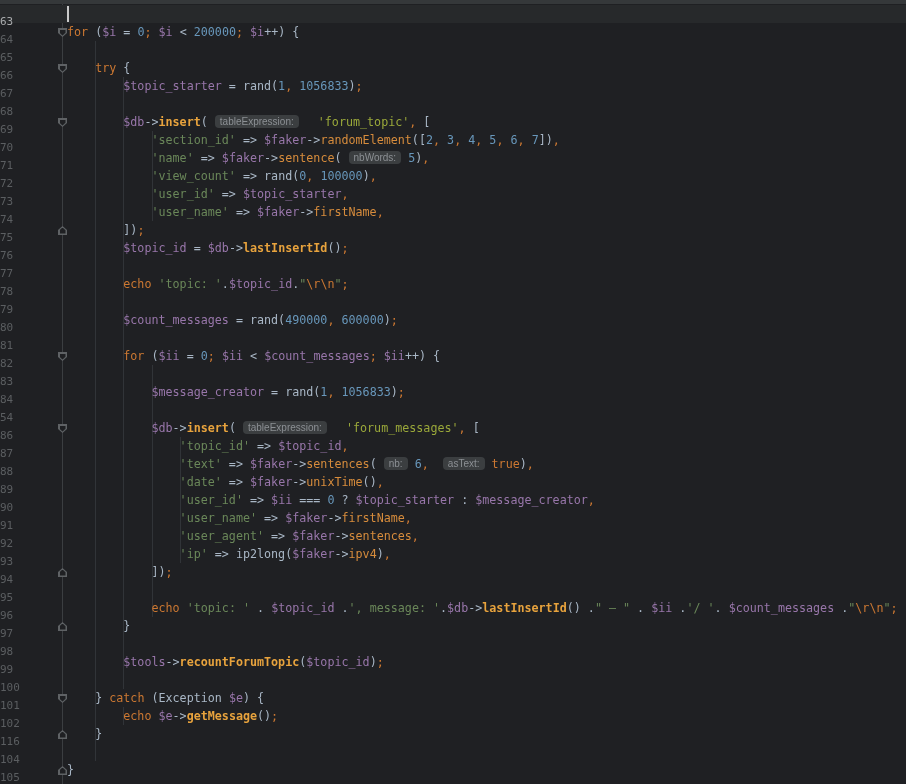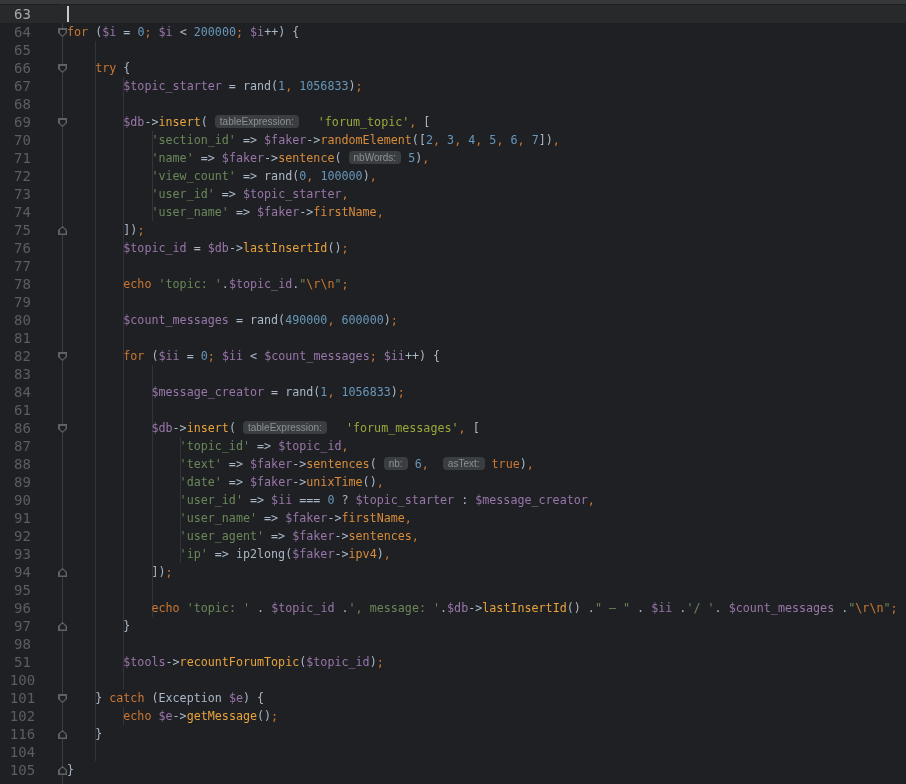--- a/index.html
+++ b/index.html
@@ -17,34 +17,34 @@
     background:#35383a;z-index:5;
   }
   #foldline{
     position:absolute;left:62px;top:4px;bottom:0;width:1px;
     background:#3b3e41;z-index:1;
   }
   #rows{position:absolute;top:5px;left:0;right:0;z-index:2;}
   .line{position:relative;height:18px;line-height:18px;white-space:pre;}
   .line.current{background:#27292b;}
   .ln{
-    position:absolute;left:0;top:0;width:45px;text-align:center;
-    color:#5b5e61;font-size:14px;user-select:none;
+    position:absolute;left:0;top:8px;width:45px;text-align:left;
+    color:#5b5e61;font-size:11px;user-select:none;
   }
   .line.current .ln{color:#a8aaac;}
   .code{position:absolute;left:67px;top:0;white-space:pre;}
   .t{color:#a9b7c6;}
   .k{color:#cc7832;}
   .v{color:#9876aa;}
   .n{color:#6897bb;}
   .s{color:#6a8759;}
   .s2{color:#9aa83a;margin-left:12px;}
   .e{color:#cc7832;margin-top:30px;}
   .m{color:#d78c3c;}
-  .b{color:#e8a33d;font-weight:normal;}
+  .b{color:#e8a33d;font-weight:bold;}
   .hint{
     display:inline-block;
     font-family:"Liberation Sans","DejaVu Sans",sans-serif;
     font-size:10px;line-height:13px;
     color:#8c9094;background:#3b3e40;
     border-radius:4px;padding:0 5px;
     vertical-align:1px;
   }
   .fold{
     position:absolute;left:58px;top:5px;width:9px;height:9px;z-index:3;
@@ -83,35 +83,35 @@
       <div class="line"><span class="ln">75</span><span class="fold end"><span class="outer" style="display: block;"></span><span class="inner" style="display: block;"></span></span><span class="code"><span class="t">        ])</span><span class="k">;</span></span></div>
       <div class="line"><span class="ln">76</span><span class="code"><span class="t">        </span><span class="v">$topic_id</span><span class="t"> = </span><span class="v">$db</span><span class="t">-&gt;</span><span class="b">lastInsertId</span><span class="t">()</span><span class="k">;</span></span></div>
       <div class="line"><span class="ln">77</span><span class="code"></span></div>
       <div class="line"><span class="ln">78</span><span class="code"><span class="t">        </span><span class="k">echo</span><span class="t"> </span><span class="s">'topic: '</span><span class="t">.</span><span class="v">$topic_id</span><span class="t">.</span><span class="s">"</span><span class="e">\r\n</span><span class="s">"</span><span class="k">;</span></span></div>
       <div class="line"><span class="ln">79</span><span class="code"></span></div>
       <div class="line"><span class="ln">80</span><span class="code"><span class="t">        </span><span class="v">$count_messages</span><span class="t"> = rand(</span><span class="n">490000</span><span class="k">,</span><span class="t"> </span><span class="n">600000</span><span class="t">)</span><span class="k">;</span></span></div>
       <div class="line"><span class="ln">81</span><span class="code"></span></div>
       <div class="line"><span class="ln">82</span><span class="fold start"><span class="outer" style="display: block;"></span><span class="inner" style="display: block;"></span></span><span class="code"><span class="t">        </span><span class="k">for</span><span class="t"> (</span><span class="v">$ii</span><span class="t"> = </span><span class="n">0</span><span class="k">;</span><span class="t"> </span><span class="v">$ii</span><span class="t"> &lt; </span><span class="v">$count_messages</span><span class="k">;</span><span class="t"> </span><span class="v">$ii</span><span class="t">++) {</span></span></div>
       <div class="line"><span class="ln">83</span><span class="code"></span></div>
       <div class="line"><span class="ln">84</span><span class="code"><span class="t">            </span><span class="v">$message_creator</span><span class="t"> = rand(</span><span class="n">1</span><span class="k">,</span><span class="t"> </span><span class="n">1056833</span><span class="t">)</span><span class="k">;</span></span></div>
-      <div class="line"><span class="ln">61</span><span class="code"></span></div>
+      <div class="line"><span class="ln">54</span><span class="code"></span></div>
       <div class="line"><span class="ln">86</span><span class="fold start"><span class="outer" style="display: block;"></span><span class="inner" style="display: block;"></span></span><span class="code"><span class="t">            </span><span class="v">$db</span><span class="t">-&gt;</span><span class="b">insert</span><span class="t">( </span><span class="hint">tableExpression:</span><span class="t"> </span><span class="s2">'forum_messages'</span><span class="k">,</span><span class="t"> [</span></span></div>
       <div class="line"><span class="ln">87</span><span class="code"><span class="t">                </span><span class="s">'topic_id'</span><span class="t"> =&gt; </span><span class="v">$topic_id</span><span class="k">,</span></span></div>
       <div class="line"><span class="ln">88</span><span class="code"><span class="t">                </span><span class="s">'text'</span><span class="t"> =&gt; </span><span class="v">$faker</span><span class="t">-&gt;</span><span class="m">sentences</span><span class="t">( </span><span class="hint">nb:</span><span class="t"> </span><span class="n">6</span><span class="k">,</span><span class="t">  </span><span class="hint">asText:</span><span class="t"> </span><span class="k">true</span><span class="t">)</span><span class="k">,</span></span></div>
       <div class="line"><span class="ln">89</span><span class="code"><span class="t">                </span><span class="s">'date'</span><span class="t"> =&gt; </span><span class="v">$faker</span><span class="t">-&gt;</span><span class="m">unixTime</span><span class="t">()</span><span class="k">,</span></span></div>
       <div class="line"><span class="ln">90</span><span class="code"><span class="t">                </span><span class="s">'user_id'</span><span class="t"> =&gt; </span><span class="v">$ii</span><span class="t"> === </span><span class="n">0</span><span class="t"> ? </span><span class="v">$topic_starter</span><span class="t"> : </span><span class="v">$message_creator</span><span class="k">,</span></span></div>
       <div class="line"><span class="ln">91</span><span class="code"><span class="t">                </span><span class="s">'user_name'</span><span class="t"> =&gt; </span><span class="v">$faker</span><span class="t">-&gt;</span><span class="m">firstName</span><span class="k">,</span></span></div>
       <div class="line"><span class="ln">92</span><span class="code"><span class="t">                </span><span class="s">'user_agent'</span><span class="t"> =&gt; </span><span class="v">$faker</span><span class="t">-&gt;</span><span class="m">sentences</span><span class="k">,</span></span></div>
       <div class="line"><span class="ln">93</span><span class="code"><span class="t">                </span><span class="s">'ip'</span><span class="t"> =&gt; ip2long(</span><span class="v">$faker</span><span class="t">-&gt;</span><span class="m">ipv4</span><span class="t">)</span><span class="k">,</span></span></div>
       <div class="line"><span class="ln">94</span><span class="fold end"><span class="outer" style="display: block;"></span><span class="inner" style="display: block;"></span></span><span class="code"><span class="t">            ])</span><span class="k">;</span></span></div>
       <div class="line"><span class="ln">95</span><span class="code"></span></div>
       <div class="line"><span class="ln">96</span><span class="code"><span class="t">            </span><span class="k">echo</span><span class="t"> </span><span class="s">'topic: '</span><span class="t"> . </span><span class="v">$topic_id</span><span class="t"> .</span><span class="s">', message: '</span><span class="t">.</span><span class="v">$db</span><span class="t">-&gt;</span><span class="b">lastInsertId</span><span class="t">() .</span><span class="s">" — "</span><span class="t"> . </span><span class="v">$ii</span><span class="t"> .</span><span class="s">'/ '</span><span class="t">. </span><span class="v">$count_messages</span><span class="t"> .</span><span class="s">"</span><span class="e">\r\n</span><span class="s">"</span><span class="k">;</span></span></div>
       <div class="line"><span class="ln">97</span><span class="fold end"><span class="outer" style="display: block;"></span><span class="inner" style="display: block;"></span></span><span class="code"><span class="t">        }</span></span></div>
       <div class="line"><span class="ln">98</span><span class="code"></span></div>
-      <div class="line"><span class="ln">51</span><span class="code"><span class="t">        </span><span class="v">$tools</span><span class="t">-&gt;</span><span class="b">recountForumTopic</span><span class="t">(</span><span class="v">$topic_id</span><span class="t">)</span><span class="k">;</span></span></div>
+      <div class="line"><span class="ln">99</span><span class="code"><span class="t">        </span><span class="v">$tools</span><span class="t">-&gt;</span><span class="b">recountForumTopic</span><span class="t">(</span><span class="v">$topic_id</span><span class="t">)</span><span class="k">;</span></span></div>
       <div class="line"><span class="ln">100</span><span class="code"></span></div>
       <div class="line"><span class="ln">101</span><span class="fold start"><span class="outer" style="display: block;"></span><span class="inner" style="display: block;"></span></span><span class="code"><span class="t">    } </span><span class="k">catch</span><span class="t"> (Exception </span><span class="v">$e</span><span class="t">) {</span></span></div>
       <div class="line"><span class="ln">102</span><span class="code"><span class="t">        </span><span class="k">echo</span><span class="t"> </span><span class="v">$e</span><span class="t">-&gt;</span><span class="b">getMessage</span><span class="t">()</span><span class="k">;</span></span></div>
       <div class="line"><span class="ln">116</span><span class="fold end"><span class="outer" style="display: block;"></span><span class="inner" style="display: block;"></span></span><span class="code"><span class="t">    }</span></span></div>
       <div class="line"><span class="ln">104</span><span class="code"></span></div>
       <div class="line"><span class="ln">105</span><span class="fold end"><span class="outer" style="display: block;"></span><span class="inner" style="display: block;"></span></span><span class="code"><span class="t">}</span></span></div>
     </div>
 <div class="guide" style="left: 95.18px; top: 41px; height: 720px;"></div>
     <div class="guide" style="left: 123.36px; top: 77px; height: 612px;"></div>
     <div class="guide" style="left: 123.36px; top: 707px; height: 18px;"></div>

